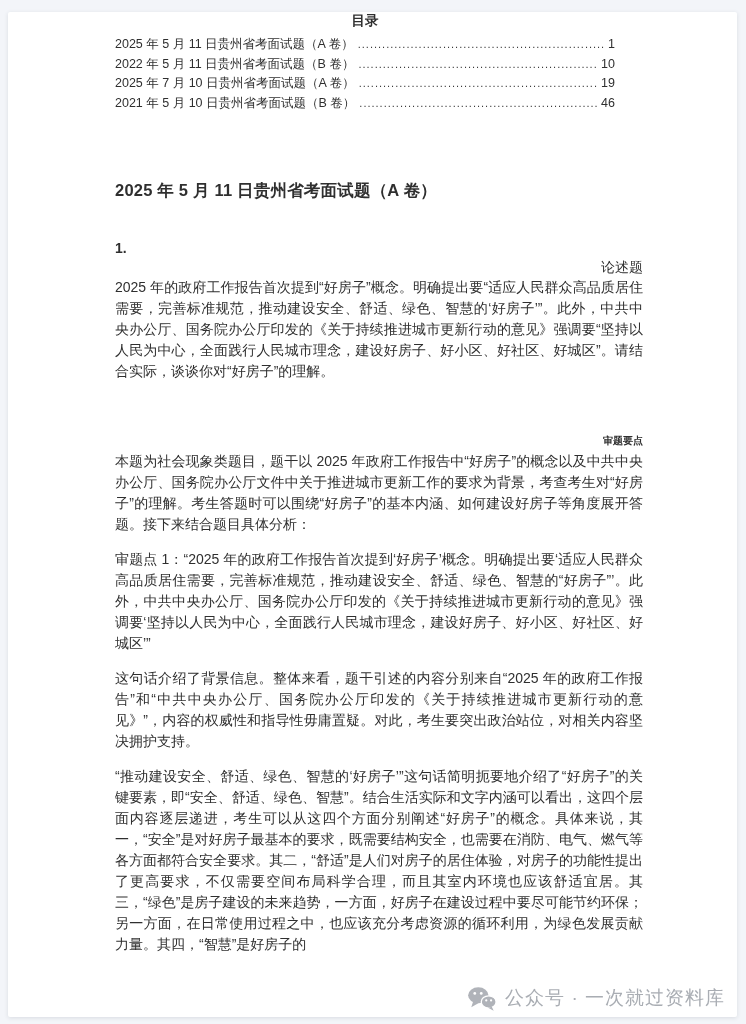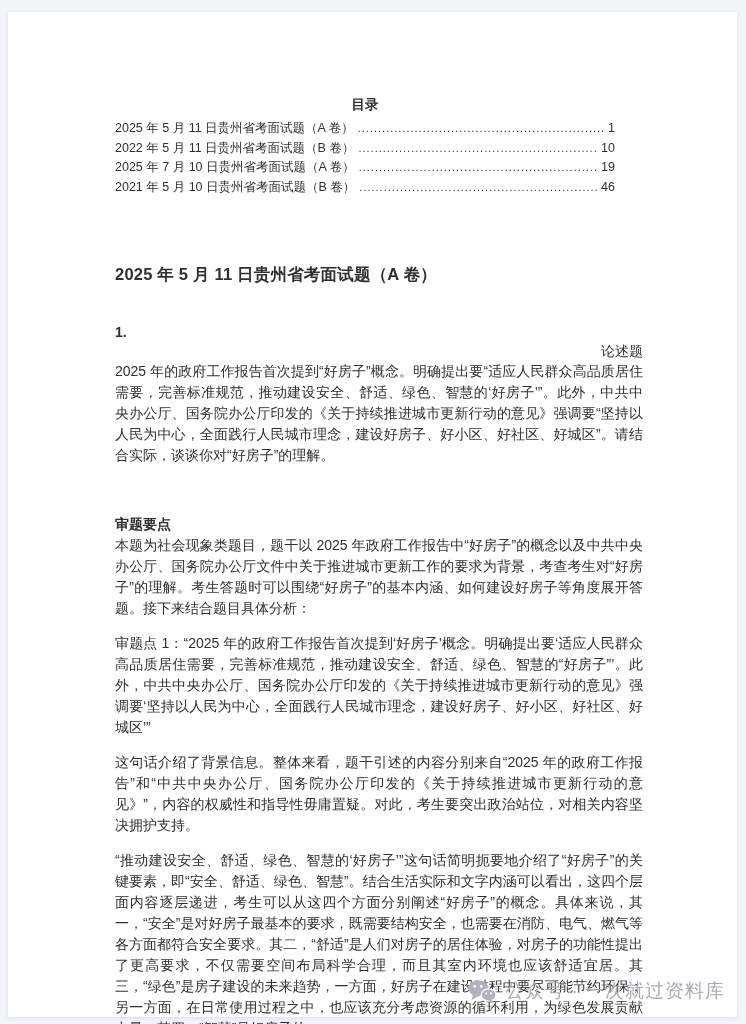--- a/index.html
+++ b/index.html
@@ -16,21 +16,21 @@
     left:8px; top:12px; right:9px; bottom:7px;
     background:#ffffff;
     border-radius:2px;
     box-shadow:0 1px 4px rgba(30,40,60,.12);
   }
   .content {
     position:absolute;
     left:107px; right:94px; top:0;
   }
   
-  .toc { margin-top:84px; width:500px; }
+  .toc { width:500px; }
   .toc-title {
     text-align:center;
     font-weight:700;
     font-size:13.5px;
     line-height:18px;
     margin-bottom:5px;
   }
   .toc-row {
     display:flex;
     align-items:baseline;
@@ -64,35 +64,36 @@
     font-weight:400;
     font-size:14px;
     line-height:21px;
     text-align:justify;
     text-justify:inter-ideograph;
   }
   
   .analysis-heading {
     margin-top:48px;
     font-weight:700;
-    font-size:14px;
+    font-size:10px;
     line-height:21px;
+    text-align:right;
   }
   .analysis-para {
     margin-top:14px;
     font-size:14px;
     line-height:21px;
     text-align:justify;
     text-justify:inter-ideograph;
   }
   .analysis-para.first { margin-top:0; }
   
   .page-footer {
     position:absolute;
-    right:12px; bottom:13px;
+    right:12px; bottom:6px;
     display:flex;
     align-items:center;
     gap:8px;
     color:#a9adb3;
     font-size:19px;
     letter-spacing:1px;
   }
   .wechat-icon { display:block; }
 </style>
 </head>

